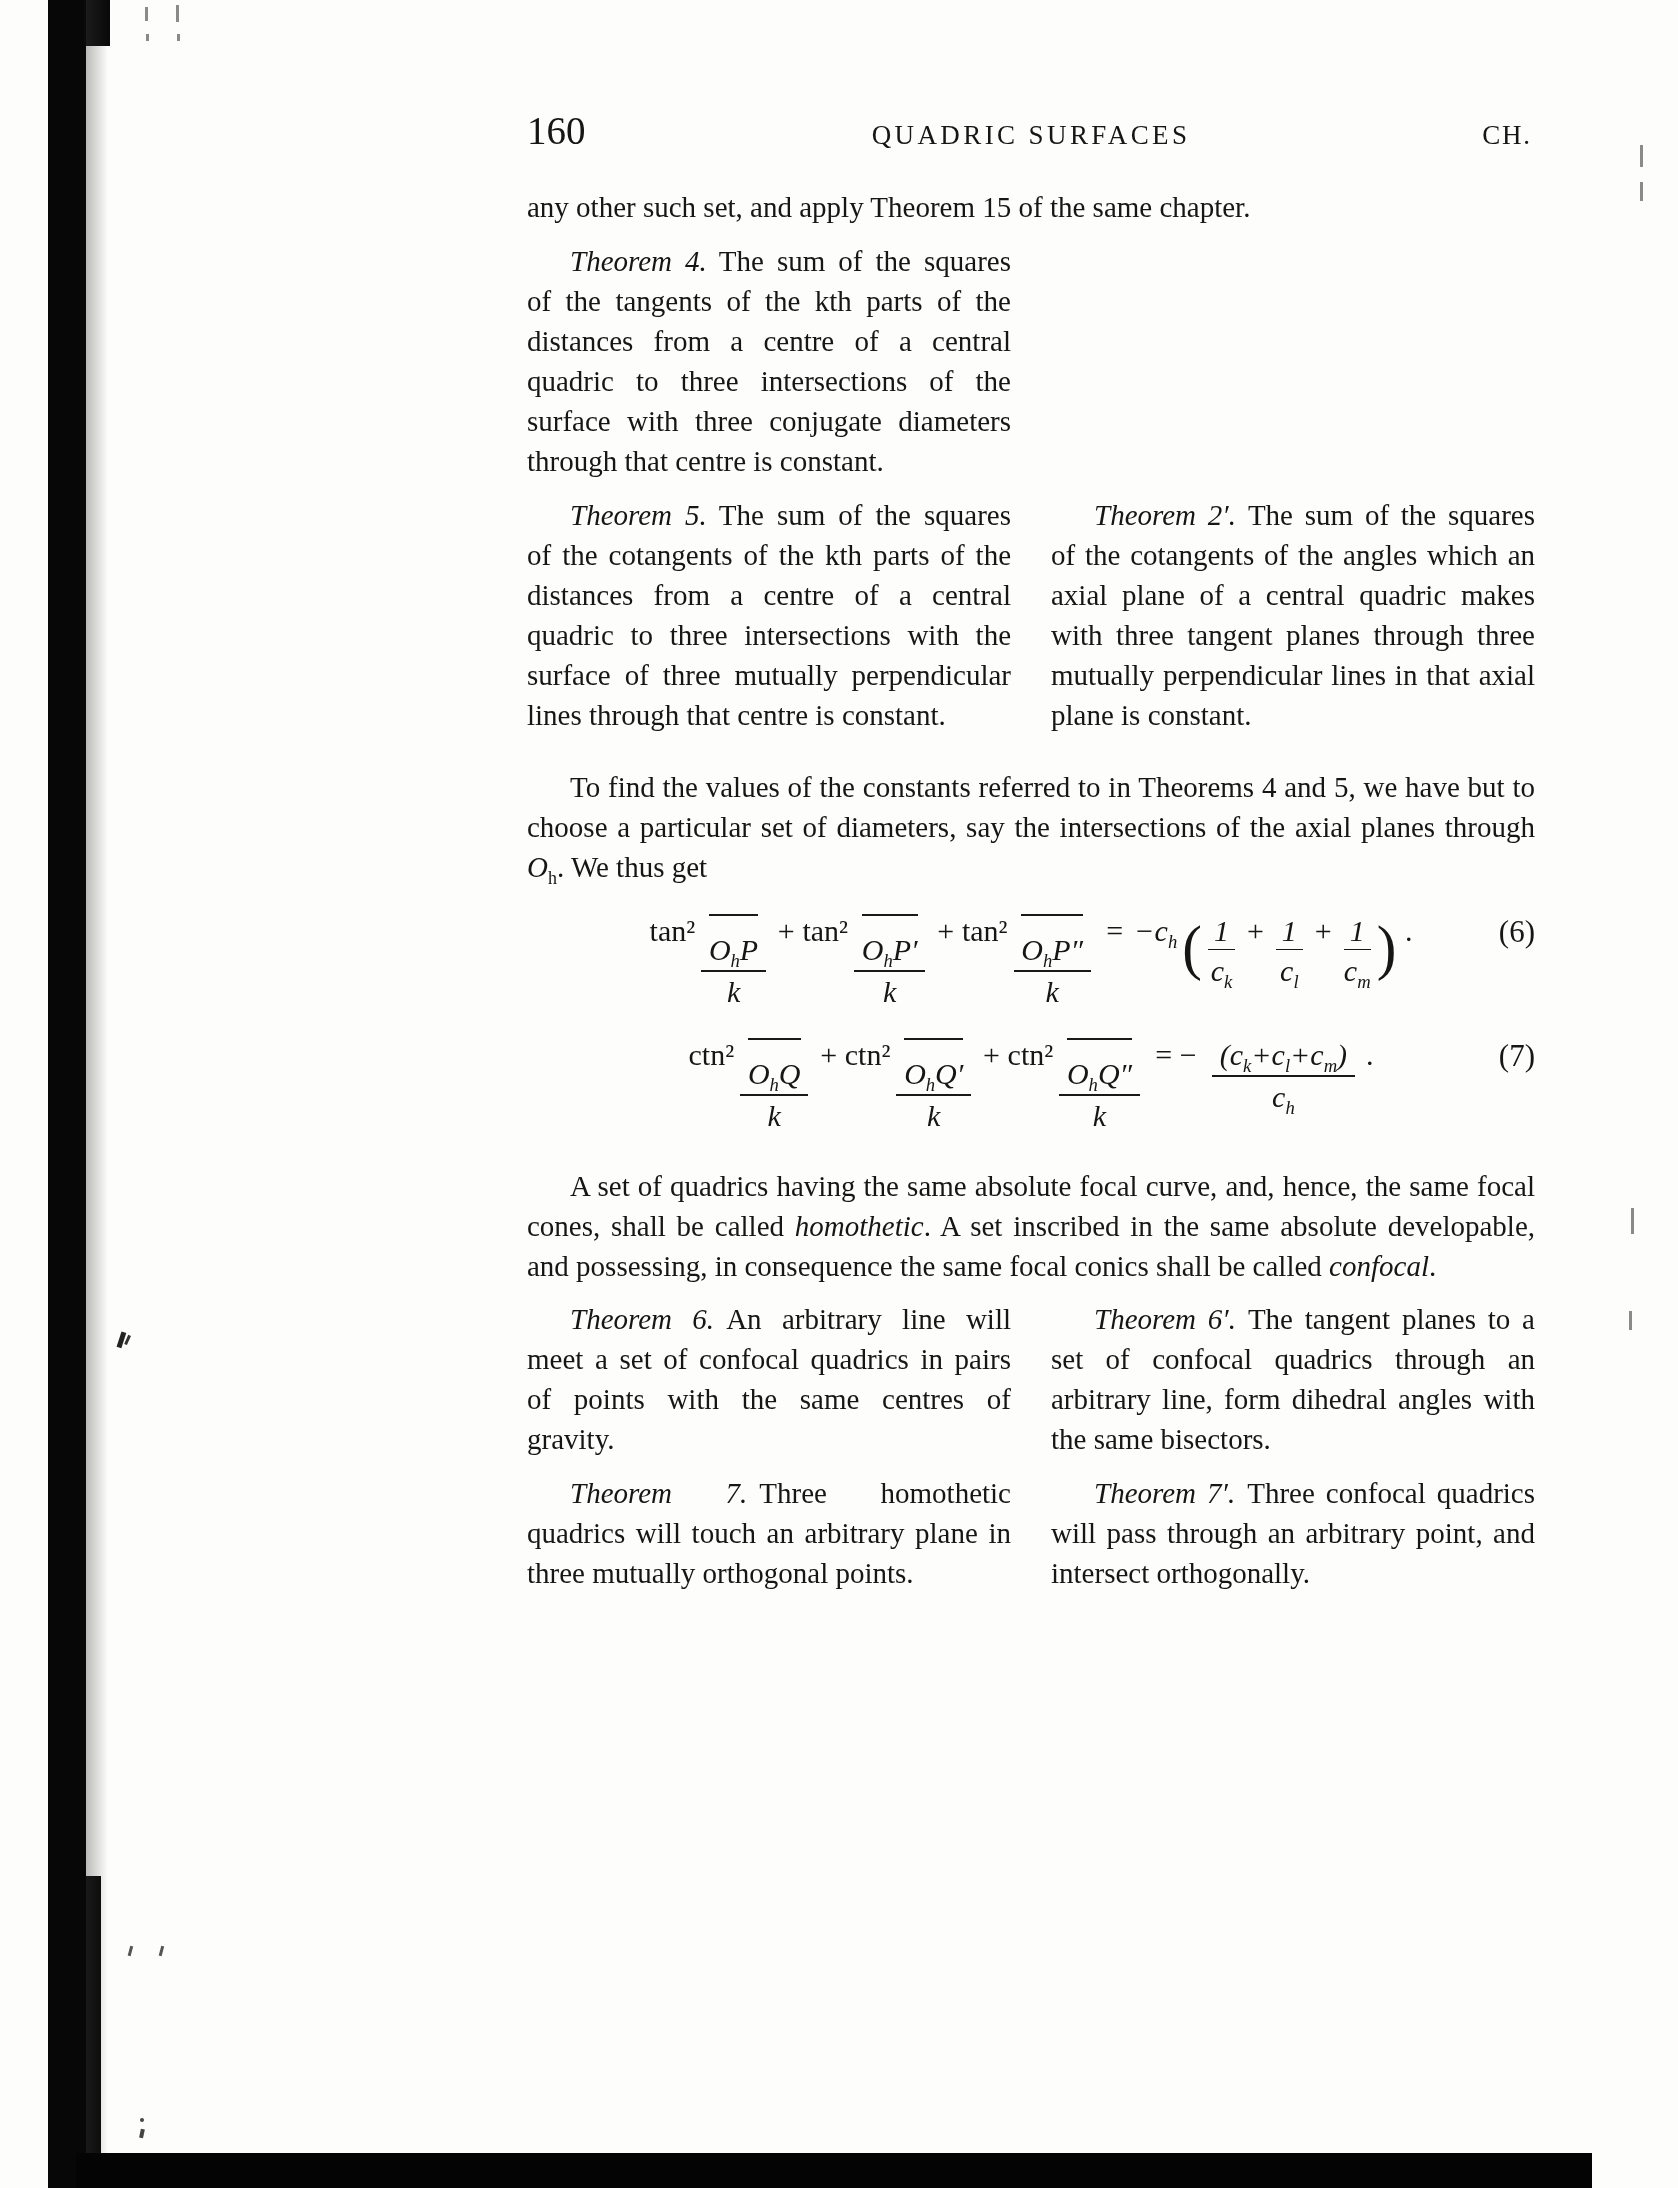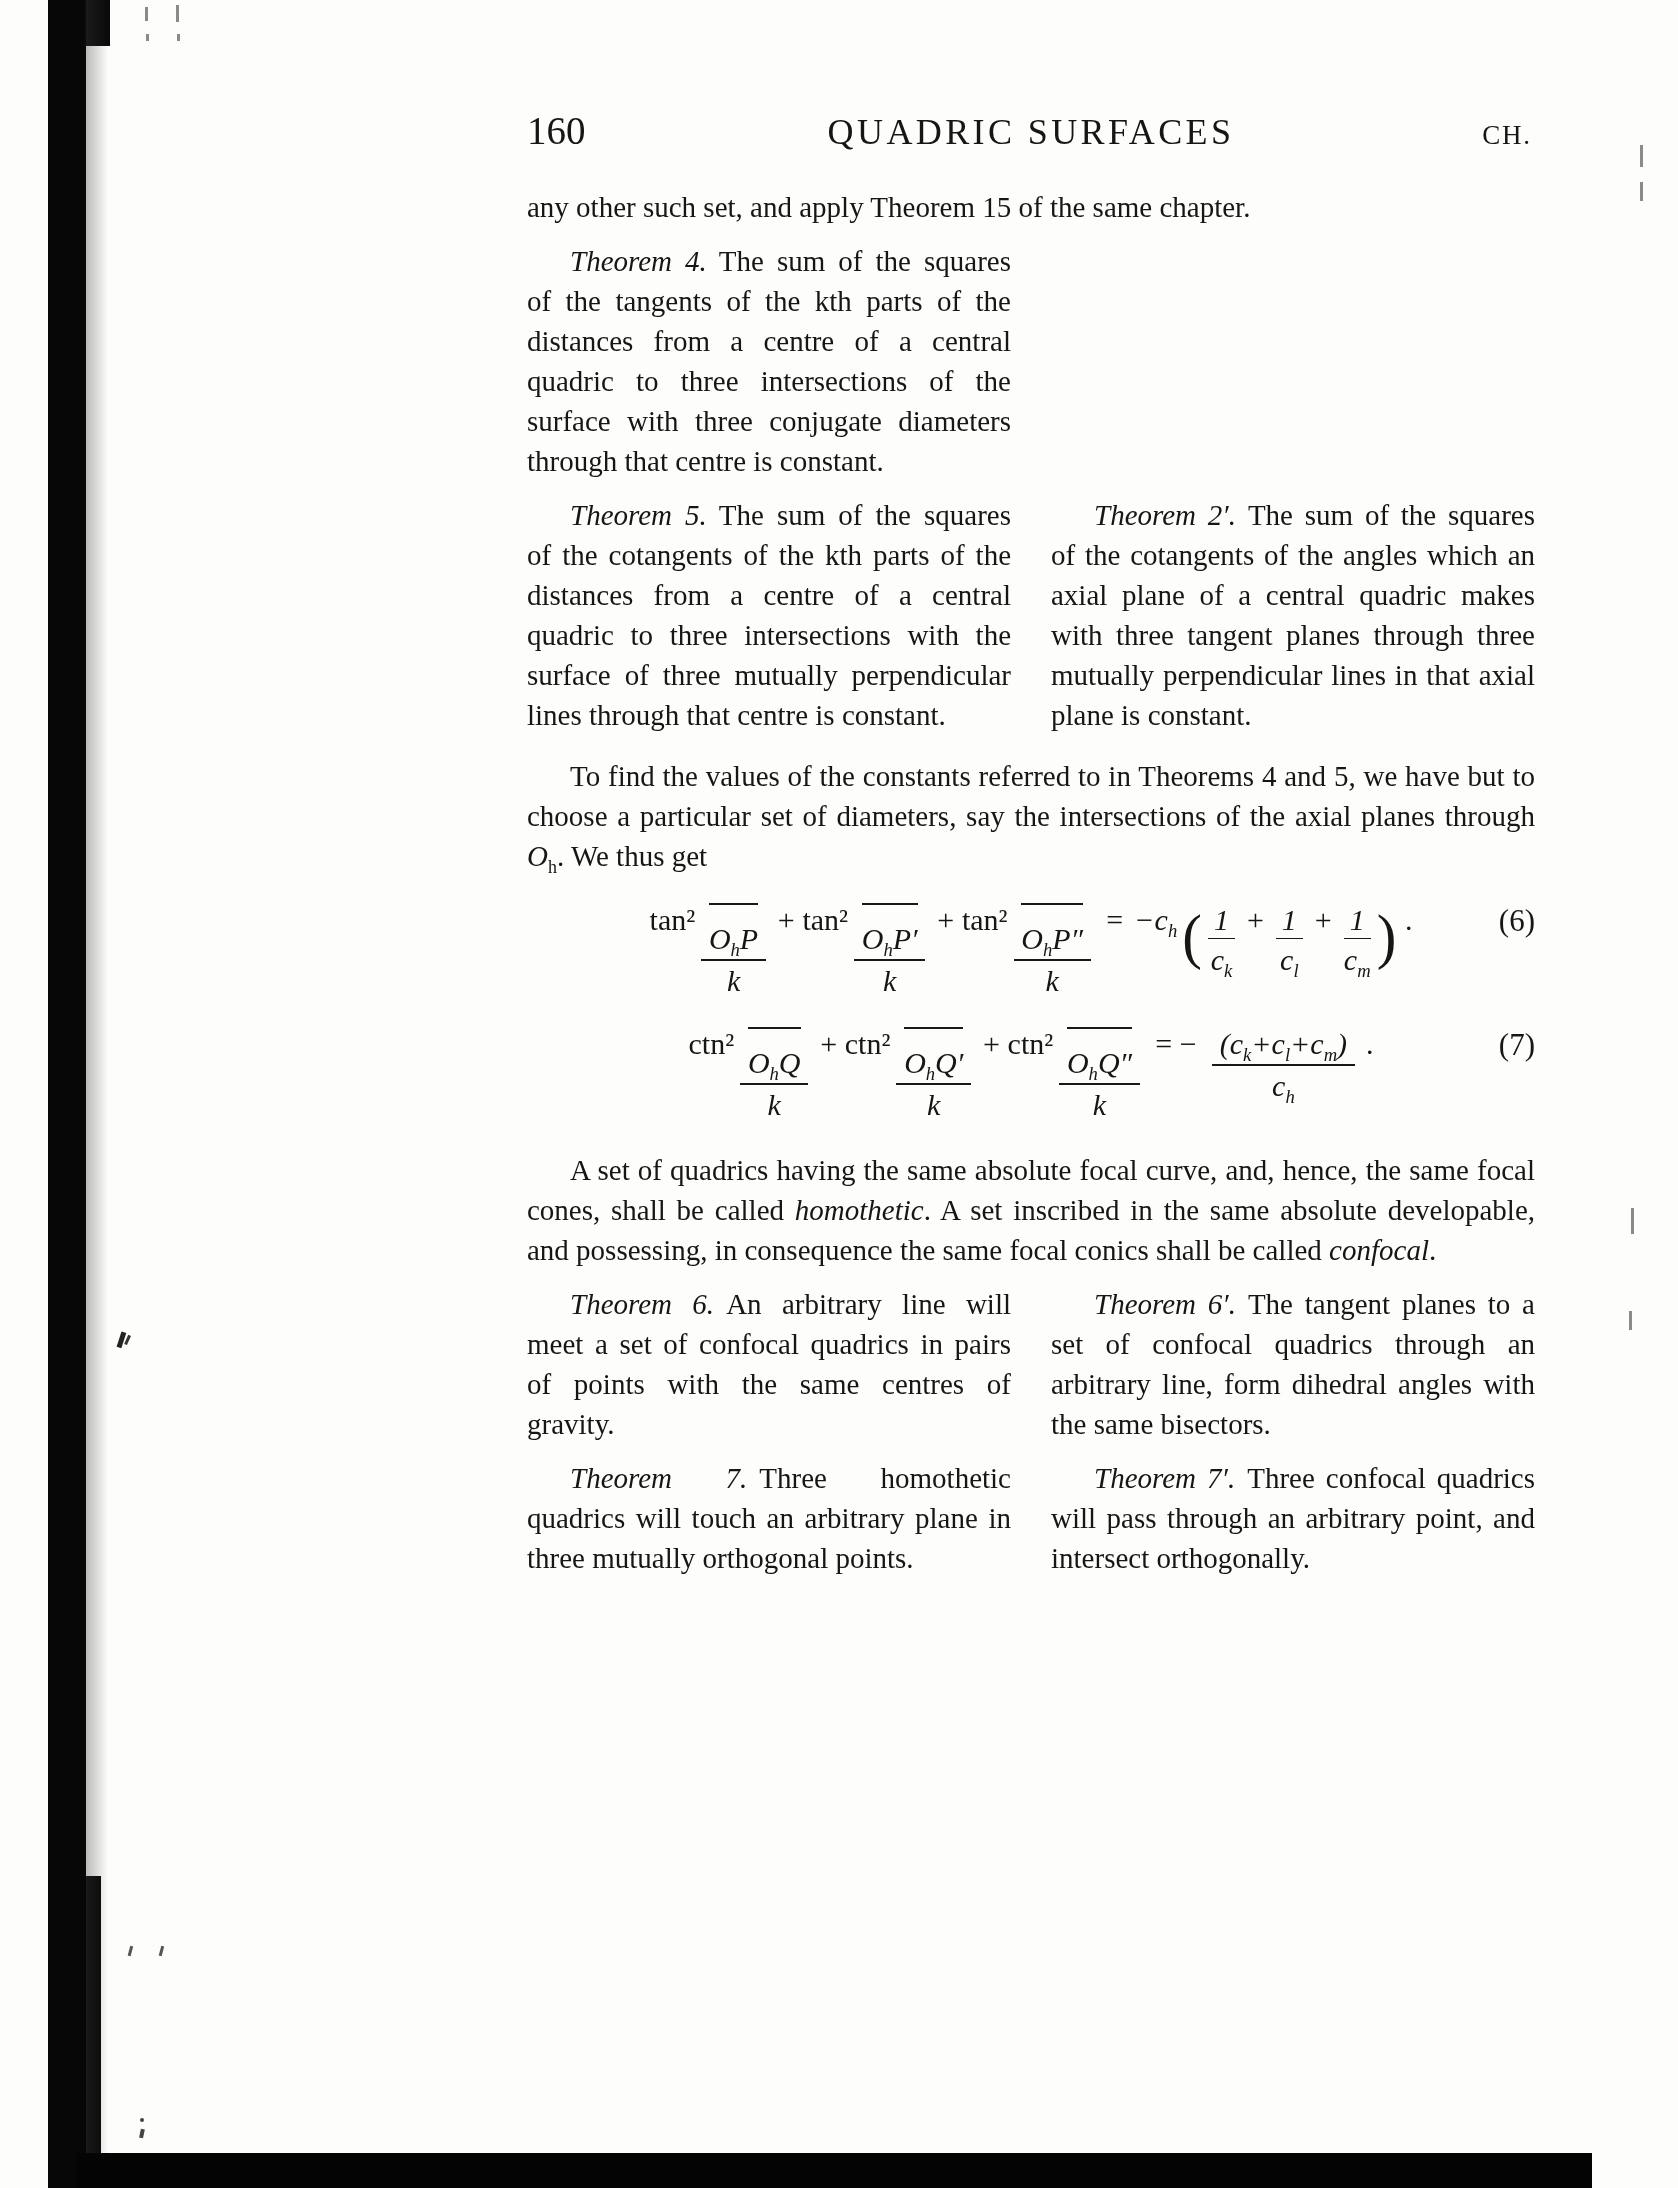--- a/index.html
+++ b/index.html
@@ -33,26 +33,26 @@
   .comma1 { position:absolute; left:129px; top:1946px; width:3.4px; height:9.5px; background:#555; transform:rotate(15deg); }
   .comma2 { position:absolute; left:160px; top:1946px; width:3.4px; height:9.5px; background:#555; transform:rotate(15deg); }
   .semi1  { position:absolute; left:140px; top:2118px; width:4.3px; height:4.3px;  background:#444; border-radius:50%; }
   .semi2  { position:absolute; left:140px; top:2129px; width:4.3px; height:8.6px; background:#444; transform:rotate(12deg); }
 
   
   .page-content { position:absolute; left:527px; top:108px; width:1008px; }
 
   .page-header { display:grid; grid-template-columns:1fr auto 1fr; align-items:baseline; margin-bottom:34px; }
   .pagenum { font-size:39px; }
-  .title   { font-size:36px; letter-spacing:3.4px; }
+  .title   { font-size:27px; letter-spacing:3.4px; }
   .ch      { font-size:27px; justify-self:end; letter-spacing:1.7px; padding-right:3.4px; }
 
   p.body { font-size:29px; line-height:40px; text-align:justify; }
   .indent { text-indent:43px; }
-  .fullpara { margin-top:21px; }
+  .fullpara { margin-top:32px; }
 
   .theorem-grid { display:grid; grid-template-columns:1fr 1fr; column-gap:40px; margin-top:13.8px; }
   .theorem-grid p { margin:0; }
   .theorem-label { font-style:italic; margin-right:12px; }
   .it { font-style:italic; }
 
   
   .equation { position:relative; display:flex; justify-content:center;
               margin:27.5px 0; font-size:30px; min-height:96px; }
   .fn   { font-style:normal; margin-right:1.7px; }

